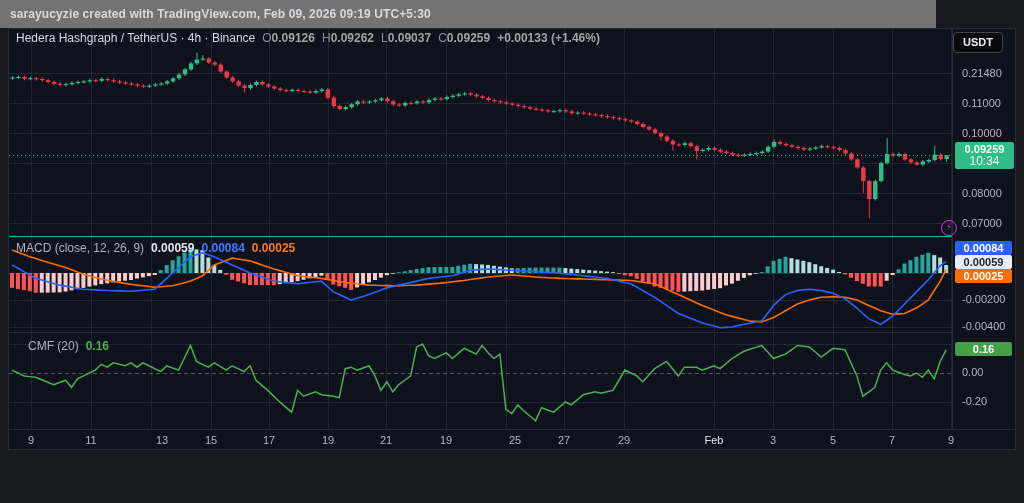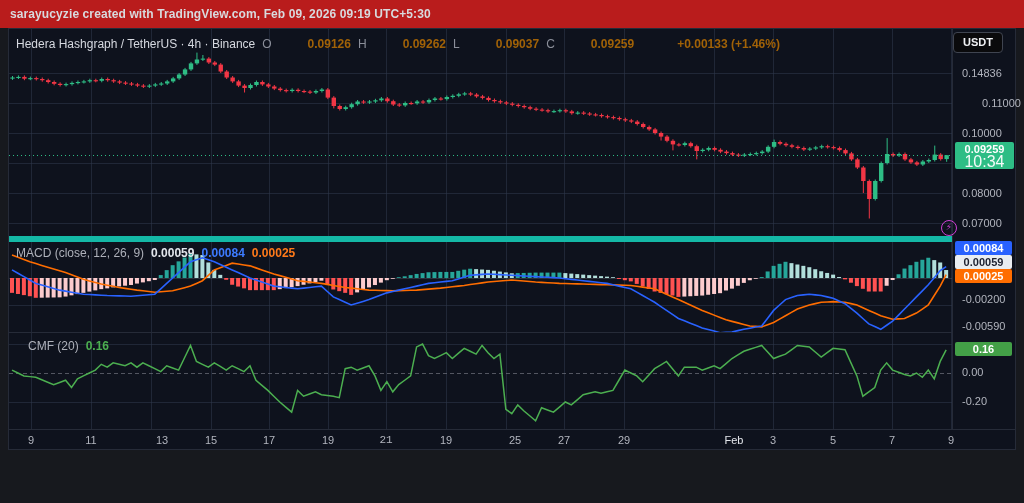--- a/index.html
+++ b/index.html
@@ -1,63 +1,63 @@
 <!DOCTYPE html>
 <html><head>
 <meta charset="utf-8">
 <style>
   * { margin:0; padding:0; box-sizing:border-box; }
   html,body { width:1024px; height:503px; background:#17191e; overflow:hidden;
               font-family:"Liberation Sans","DejaVu Sans",sans-serif; }
   #root { position:relative; width:1024px; height:503px; background:#17191e; }
 
   
-  .topbar { position:absolute; left:0; top:0; width:1024px; height:28px; background:#b91c1c; }
+  .topbar { position:absolute; left:0; top:0; width:936px; height:28px; background:#737373; }
   .topbar .attr { position:absolute; left:10px; top:7px; font-size:12px; font-weight:700;
                   color:#d8dade; letter-spacing:.1px; }
 
   
   .chart-wrap { position:absolute; left:8px; top:28px; width:1008px; height:422px;
                 background:#0e121d; border:1px solid #262b38; }
   .panel { position:absolute; left:0; width:943px; overflow:hidden; }
   .panel svg { position:absolute; left:0; top:0; }
   .p-main { top:0; height:207px; }
-  .p-macd { top:207px; height:96px; border-top:6px solid #14b8a6; }
+  .p-macd { top:207px; height:96px; border-top:1px solid #14b8a6; }
   .p-cmf  { top:303px; height:97px; border-top:1px solid #262b38; }
   .p-time { position:absolute; left:0; top:400px; width:1006px; height:20px;
             border-top:1px solid #262b38; }
 
   
   .axis-col { position:absolute; left:943px; top:0; width:63px; height:400px;
               border-left:1px solid #262b38; }
   .axis-label { position:absolute; left:9px; transform:translateY(-50%);
                 font-size:11px; color:#b2b5be; white-space:nowrap; }
   .tick-label { position:absolute; top:4px; transform:translateX(-50%);
                 font-size:11px; color:#b2b5be; }
-  .tick-label.bright { color:#e4e6eb;margin-left:20px; }
+  .tick-label.bright { color:#e4e6eb; }
 
   
   .legend { position:absolute; left:7px; display:flex; gap:7px; align-items:baseline;
             font-size:12px; z-index:5; white-space:nowrap; }
   .legend .t { color:#d6d9e0; font-weight:400; }
   .legend .g { color:#aeb1ba; }
   .ohlc-item .k { color:#8b8f9a; }
-  .v-up { color:#a16207; font-weight:600;padding-left:36px; }
+  .v-up { color:#a3a3a3; font-weight:600; }
   .v-blue { color:#3d7bff; font-weight:600; }
   .v-orange { color:#ff7a1a; font-weight:600; }
   .v-white { color:#e3e6ec; font-weight:600; }
   .v-green { color:#4caf50; font-weight:600; }
 
   
   .vbox { position:absolute; left:2px; width:57px; height:14px; border-radius:2px;
           font-size:11px; font-weight:700; color:#fff; text-align:center; line-height:14px; }
   .pricebox { position:absolute; left:2px; width:59px; height:27px; border-radius:2px;
               color:#fff; text-align:center; z-index:6; }
   .pricebox .pb1 { font-size:11px; font-weight:700; line-height:14px; }
-  .pricebox .pb2 { font-size:16px; font-weight:400; line-height:11px; opacity:.95; }
+  .pricebox .pb2 { font-size:12px; font-weight:400; line-height:11px; opacity:.95; }
 
   
   .usdt-btn { position:absolute; right:12px; top:3px; width:50px; height:21px;
               background:#0a0a0c; border:1px solid #3f4450; border-radius:4px;
               color:#f0f1f4; font-size:11px; font-weight:700; text-align:center;
               line-height:19px; z-index:9; cursor:pointer; }
 
   
   .boost { position:absolute; left:932px; top:191px; width:16px; height:16px;
            border:1.5px solid #cf3fd4; border-radius:50%; z-index:7;
@@ -412,21 +412,21 @@
           <line x1="919.8000000000001" y1="129.5" x2="919.8000000000001" y2="134" stroke="#2ebd85" stroke-width="1"></line>
           <rect x="917.6" y="131" width="4.4" height="1.5" fill="#2ebd85"></rect>
           <line x1="925.75" y1="116.6" x2="925.75" y2="132.5" stroke="#2ebd85" stroke-width="1"></line>
           <rect x="923.55" y="125.6" width="4.4" height="5.400000000000006" fill="#2ebd85"></rect>
           <line x1="931.7" y1="124.1" x2="931.7" y2="131.6" stroke="#f23645" stroke-width="1"></line>
           <rect x="929.5" y="125.6" width="4.4" height="4.5" fill="#f23645"></rect>
           <line x1="937.65" y1="126.2" x2="937.65" y2="132.8" stroke="#2ebd85" stroke-width="1"></line>
           <rect x="935.4499999999999" y="126.2" width="4.4" height="3.8999999999999915" fill="#2ebd85"></rect>
           <line x1="0" y1="126.5" x2="943" y2="126.5" stroke="#2ebd85" stroke-width="1" stroke-dasharray="1,3"></line>
         </svg>
-      <div class="legend" style="top:8px;justify-content:space-between;">
+      <div class="legend" style="top:2px;justify-content:space-between;">
         <span class="t">Hedera Hashgraph / TetherUS · 4h · Binance</span>
         <span class="ohlc-item"><span class="k">O</span><span class="v-up">0.09126</span></span>
         <span class="ohlc-item"><span class="k">H</span><span class="v-up">0.09262</span></span>
         <span class="ohlc-item"><span class="k">L</span><span class="v-up">0.09037</span></span>
         <span class="ohlc-item"><span class="k">C</span><span class="v-up">0.09259</span></span>
         <span class="v-up">+0.00133 (+1.46%)</span>
       </div>
     </div>
 
     <div class="panel p-macd">
@@ -648,48 +648,48 @@
       </div>
     </div>
 
     <div class="p-time" id="time-axis">
         <div class="tick-label" style="left: 22px;">9</div>
         <div class="tick-label" style="left: 82px;">11</div>
         <div class="tick-label" style="left: 153px;">13</div>
         <div class="tick-label" style="left: 202px;">15</div>
         <div class="tick-label" style="left: 260px;">17</div>
         <div class="tick-label" style="left: 319px;">19</div>
-        <div class="tick-label" style="left: 377px; font-family: Liberation Mono, monospace;">21</div>
+        <div class="tick-label" style="left: 377px;">21</div>
         <div class="tick-label" style="left: 437px;">19</div>
         <div class="tick-label" style="left: 497px; margin-left: 9px;">25</div>
         <div class="tick-label" style="left: 555px;">27</div>
         <div class="tick-label" style="left: 615px;">29</div>
         <div class="tick-label bright" style="left: 705px;">Feb</div>
         <div class="tick-label" style="left: 764px;">3</div>
         <div class="tick-label" style="left: 824px;">5</div>
         <div class="tick-label" style="left: 883px;">7</div>
         <div class="tick-label" style="left: 942px;">9</div>
       </div>
 
     <div class="axis-col" id="axis-col">
       <div class="pricebox" id="last-price-box" style="top: 113px; background: rgb(46, 189, 133);">
         <div class="pb1">0.09259</div>
         <div class="pb2">10:34</div>
       </div>
       <div class="vbox" id="box-macd" style="top: 212px; background: rgb(41, 98, 255);">0.00084</div>
       <div class="vbox" id="box-hist" style="top: 226px; background: rgb(233, 237, 242); color: rgb(28, 32, 48);">0.00059</div>
       <div class="vbox" id="box-sig" style="top: 240px; background: rgb(255, 109, 0);">0.00025</div>
       <div class="vbox" id="box-cmf" style="top: 313px; background: rgb(67, 160, 71);">0.16</div>
-    <div class="axis-label" style="top: 44px;">0.14836</div>
-        <div class="axis-label" style="top: 74px; margin-left: 20px;">0.11000</div>
+    <div class="axis-label" style="top: 44px;">0.21480</div>
+        <div class="axis-label" style="top: 74px;">0.11000</div>
         <div class="axis-label" style="top: 104px;">0.10000</div>
         <div class="axis-label" style="top: 164px;">0.08000</div>
         <div class="axis-label" style="top: 194px;">0.07000</div>
         <div class="axis-label" style="top: 270px;">-0.00200</div>
-        <div class="axis-label" style="top: 297px;">-0.00590</div>
+        <div class="axis-label" style="top: 297px;">-0.00400</div>
         <div class="axis-label" style="top: 343px;">0.00</div>
         <div class="axis-label" style="top: 372px;">-0.20</div>
       </div>
 
     <div class="boost">⚡</div>
     <div class="usdt-btn">USDT</div>
   </div>
 
   <div class="bottombar">
     

